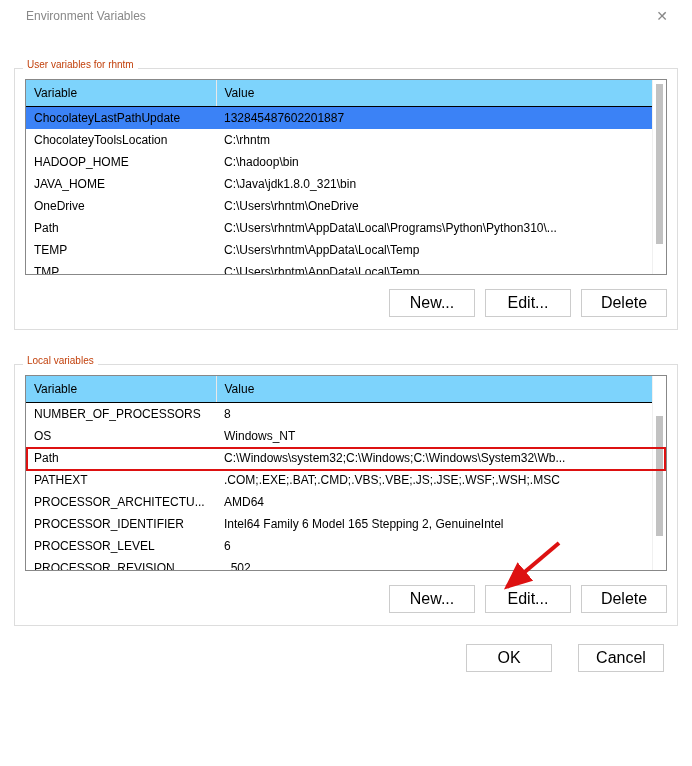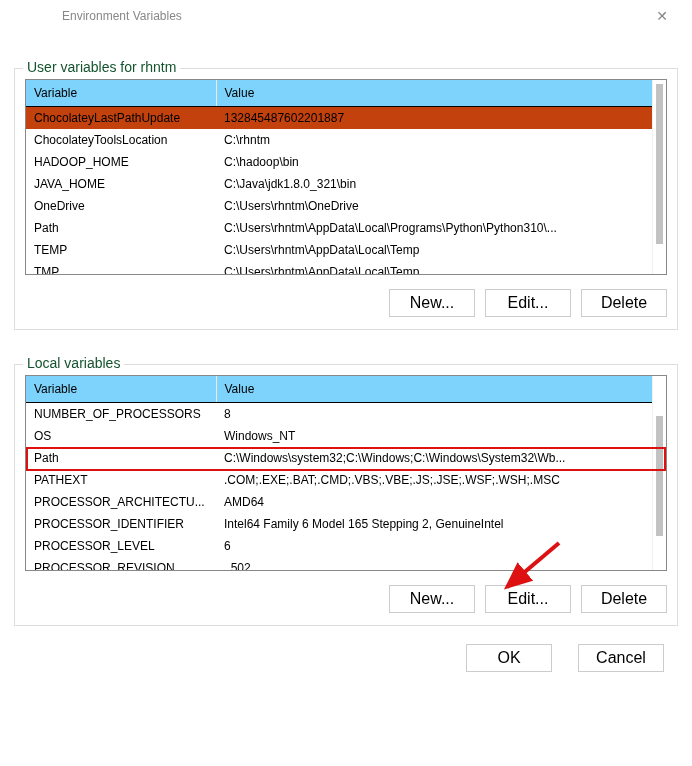--- a/index.html
+++ b/index.html
@@ -12,21 +12,20 @@
   height: 766px;
   overflow: hidden;
 }
 .titlebar {
   display: flex;
   align-items: center;
   justify-content: space-between;
   height: 32px;
   padding: 0 8px 0 26px;
   color: #888;
-  margin-left: 36px;
 }
 .titlebar .title { font-size: 12px; }
 .close-btn {
   width: 44px;
   height: 28px;
   display: flex;
   align-items: center;
   justify-content: center;
   font-size: 14px;
   color: #888;
@@ -38,22 +37,22 @@
   padding: 10px 10px 12px 10px;
   margin-top: 28px;
   position: relative;
 }
 .group-label {
   position: absolute;
   top: -10px;
   left: 8px;
   background: #fff;
   padding: 0 4px;
-  font-size: 14px;
-  color: #14532d;
+  font-size: 10px;
+  color: #c2410c;
 }
 .table-wrap {
   border: 1px solid #888;
   height: 196px;
   overflow: hidden;
   position: relative;
   display: flex;
 }
 .table-scroll {
   flex: 1;
@@ -75,21 +74,21 @@
 }
 .table th:first-child { width: 190px; }
 .table th + th { border-left: 1px solid #e8e8e8; }
 .table td {
   padding: 4px 8px;
   font-size: 12px;
   white-space: nowrap;
   overflow: hidden;
   text-overflow: ellipsis;
 }
-.table tr.sel td { background: #c2410c; }
+.table tr.sel td { background: #3b82f6; }
 .row-hl {
   position: absolute;
   border: 2px solid #d11;
   pointer-events: none;
 }
 .scrollbar {
   width: 14px;
   background: #fff;
   position: relative;
   border-left: 1px solid #f0f0f0;

